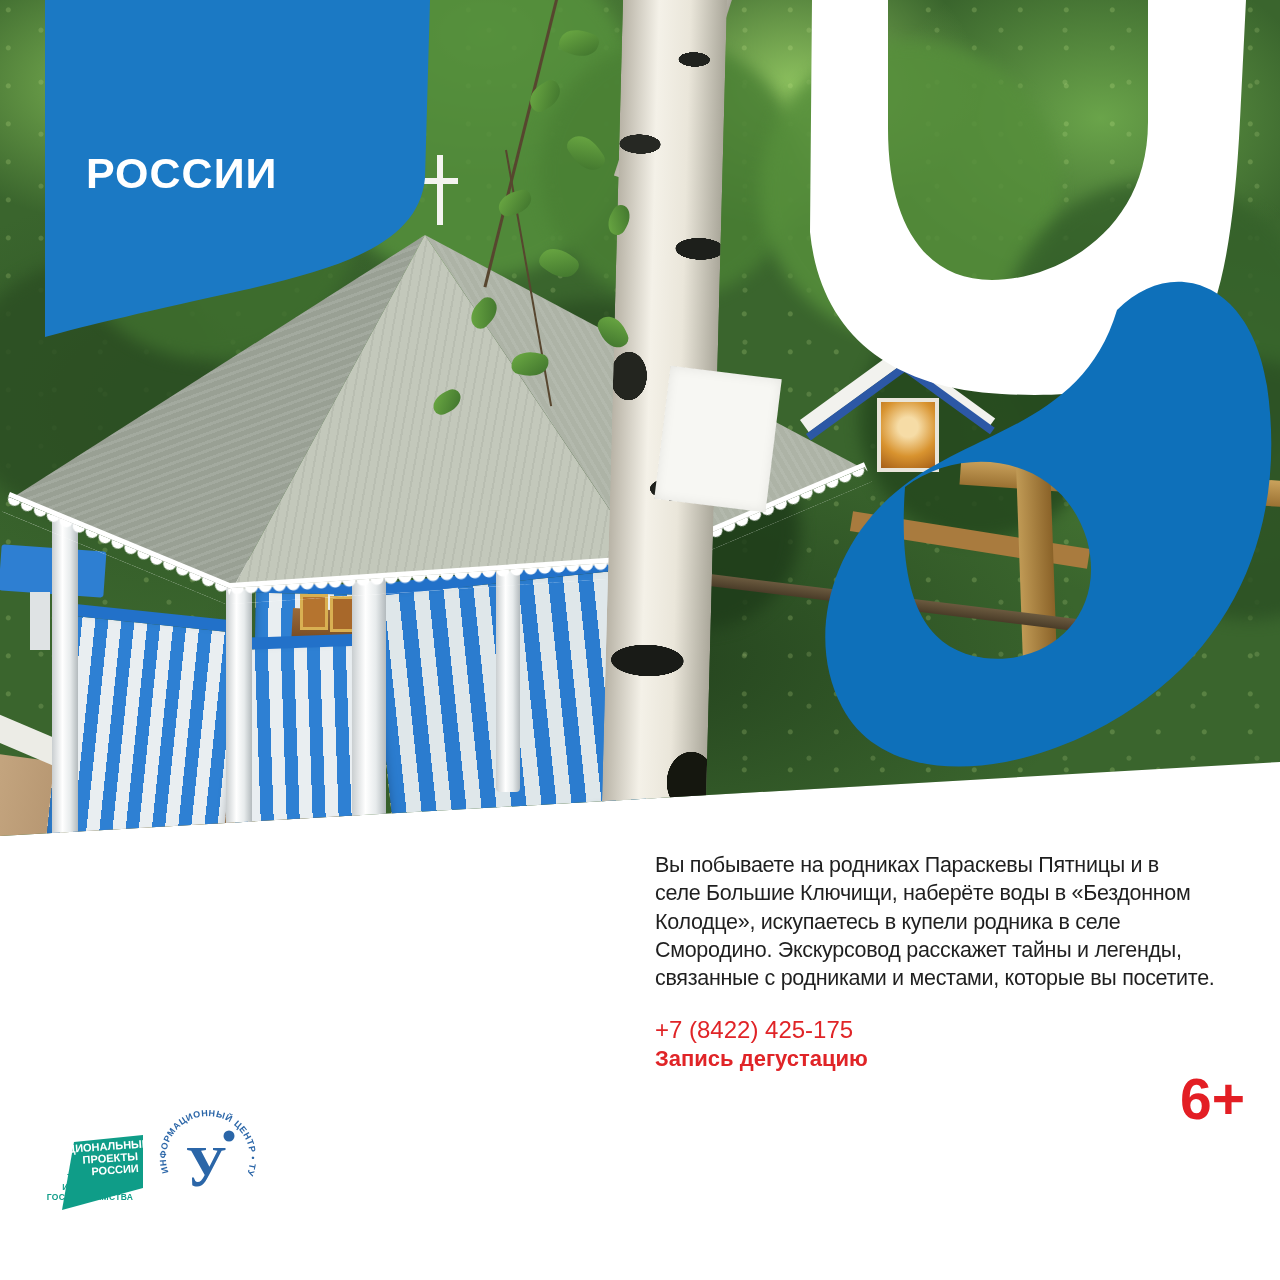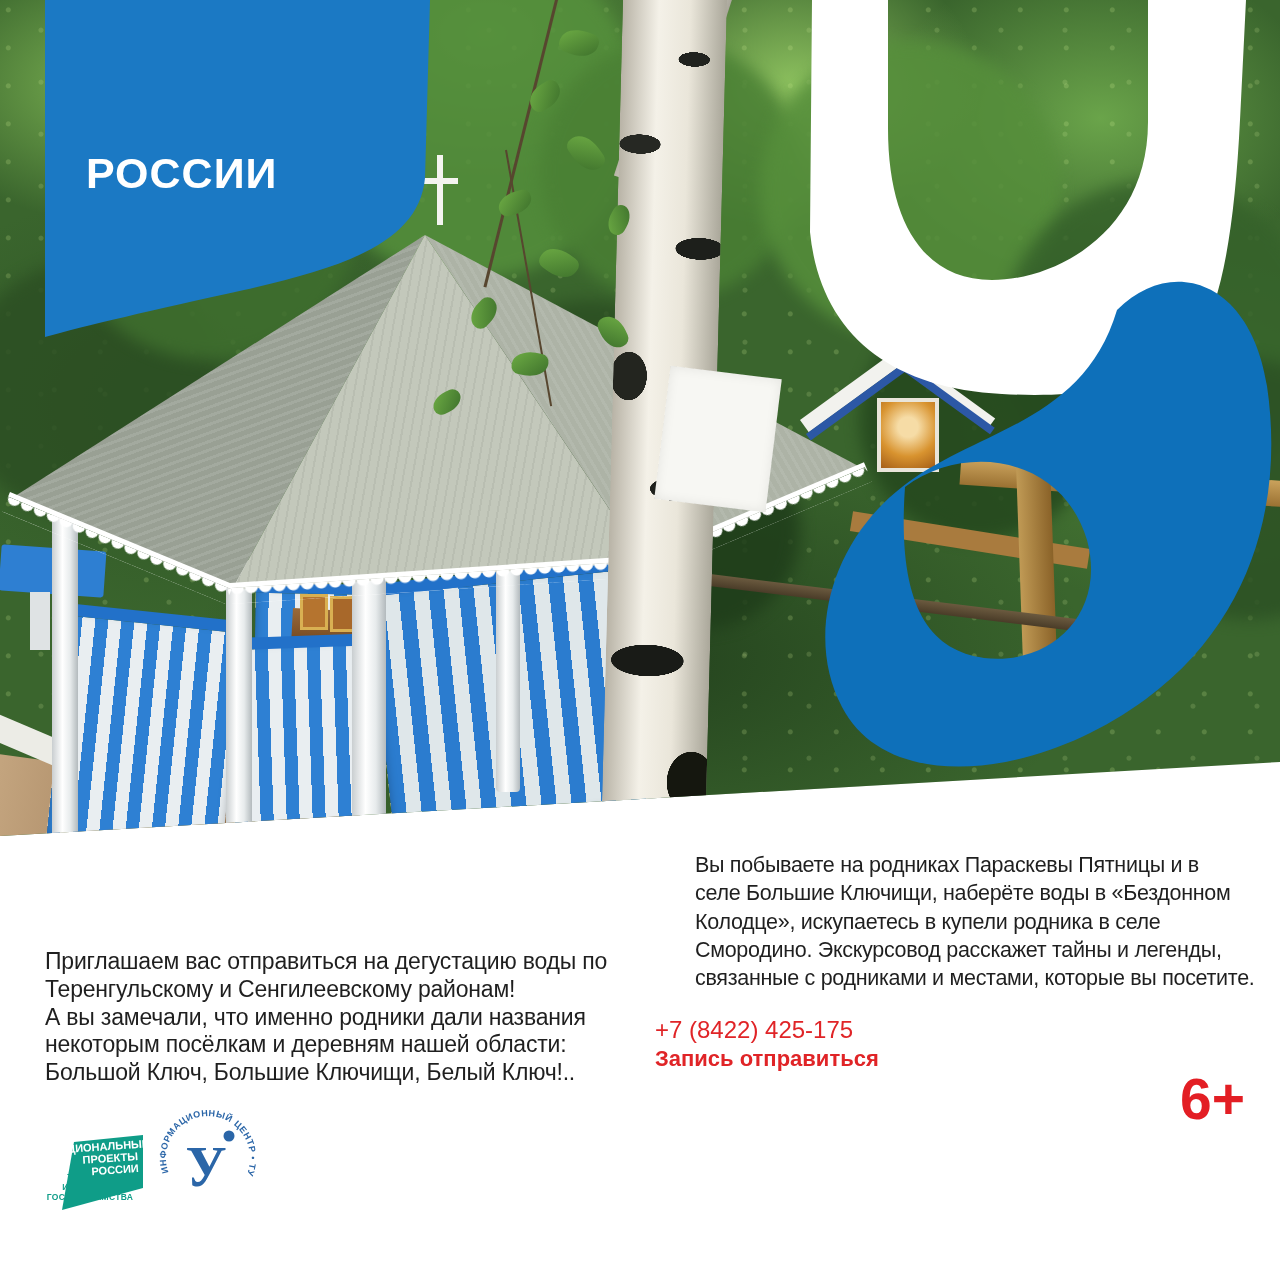--- a/index.html
+++ b/index.html
@@ -38,21 +38,21 @@
        color:#fff;letter-spacing:2px;}
   .month{position:absolute;left:86px;top:152px;font-size:43px;line-height:1;font-weight:800;
        color:#fff;letter-spacing:1px;}
   .tagline{position:absolute;left:88px;top:232px;font-size:28.5px;line-height:34px;
        font-weight:500;color:#fff;}
   .headline{position:absolute;left:45px;top:851px;font-size:38px;line-height:44px;
        font-weight:800;color:#d8262c;letter-spacing:-0.5px;}
   .para-left{position:absolute;left:45px;top:948px;font-size:23px;line-height:27.8px;
        letter-spacing:-0.2px;color:#1f1f1f;}
   .para-right{position:absolute;left:655px;top:851px;font-size:21.5px;line-height:28.3px;
-       letter-spacing:-0.3px;color:#1f1f1f;margin-left:40px;}
+       letter-spacing:-0.3px;color:#1f1f1f;}
   .phone{position:absolute;left:655px;top:1016px;font-size:24px;font-weight:400;color:#e02427;}
   .note{position:absolute;left:655px;top:1046px;font-size:22px;font-weight:600;color:#e02427;}
   .age{position:absolute;left:1180px;top:1066px;font-size:57px;font-weight:600;color:#e31e24;}
   .np-top{position:absolute;left:40px;top:1172px;width:100px;text-align:center;font-size:8.5px;
        line-height:10px;font-weight:700;color:#0f9d88;letter-spacing:.3px;}
   .np-flag-text{position:absolute;left:52px;top:1141px;width:86px;text-align:right;
        font-size:11px;line-height:12px;font-weight:700;color:#fff;transform:rotate(-4deg);}
   .url{position:absolute;left:262px;top:1160px;font-size:29.5px;font-weight:700;
        color:#1e64ae;letter-spacing:.3px;}
   svg{display:block;}
@@ -153,32 +153,27 @@
 
   <svg width="1280" height="1280" viewBox="0 0 1280 1280" style="position:absolute;left:0;top:0;pointer-events:none;">
     <path d="M45,0 H430 L425,178 C419,242 346,267 244,290 C153,310 84,326 45,337 Z" fill="#1b79c4"></path>
     <path d="M812,0 H888 V128 C888,226 926,280 992,280 C1058,280 1148,230 1148,122 V0 H1246 L1240,120 C1236,200 1228,262 1214,304 C1186,378 1112,400 1002,394 C888,388 820,332 810,232 Z" fill="#ffffff"></path>
     <path fill-rule="evenodd" fill="#0e70ba" d="M1117,310 C1170,256 1250,278 1267,386 C1283,494 1257,617 1146,699 C1033,782 886,793 842,707 C806,639 829,544 902,487 C976,429 1083,424 1117,310 Z
              M905,487 C965,442 1062,456 1087,540 C1107,614 1050,666 984,658 C926,650 897,601 905,487 Z"></path>
   </svg>
 
   <div class="month">РОССИИ</div>
 
-  <div class="para-left prelines">Приглашаем вас отправиться на дегустацию воды по
-Теренгульскому и Сенгилеевскому районам!
-А вы замечали, что именно родники дали названия
-некоторым посёлкам и деревням нашей области:
-Большой Ключ, Большие Ключищи, Белый Ключ!..</div>
   <div class="para-right prelines">Вы побываете на родниках Параскевы Пятницы и в
 селе Большие Ключищи, наберёте воды в «Бездонном
 Колодце», искупаетесь в купели родника в селе
 Смородино. Экскурсовод расскажет тайны и легенды,
 связанные с родниками и местами, которые вы посетите.</div>
   <div class="phone">+7 (8422) 425-175</div>
-  <div class="note">Запись отправиться</div>
+  <div class="note">Запись дегустацию</div>
   <div class="age">6+</div>
 
   <div class="np-top prelines">ТУРИЗМ И ИНДУСТРИЯ
 ГОСТЕПРИИМСТВА</div>
   <svg width="112" height="92" viewBox="0 0 112 92" style="position:absolute;left:38px;top:1126px;">
     <polygon points="36,16 105,9 105,62 24,84" fill="#0f9d88"></polygon>
   </svg>
   <div class="np-flag-text prelines">НАЦИОНАЛЬНЫЕ
 ПРОЕКТЫ
 РОССИИ</div>

